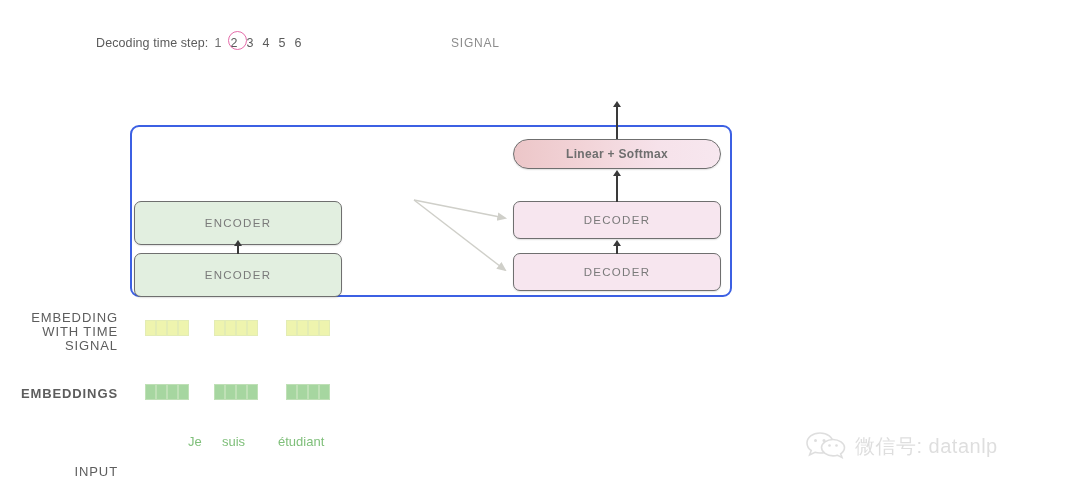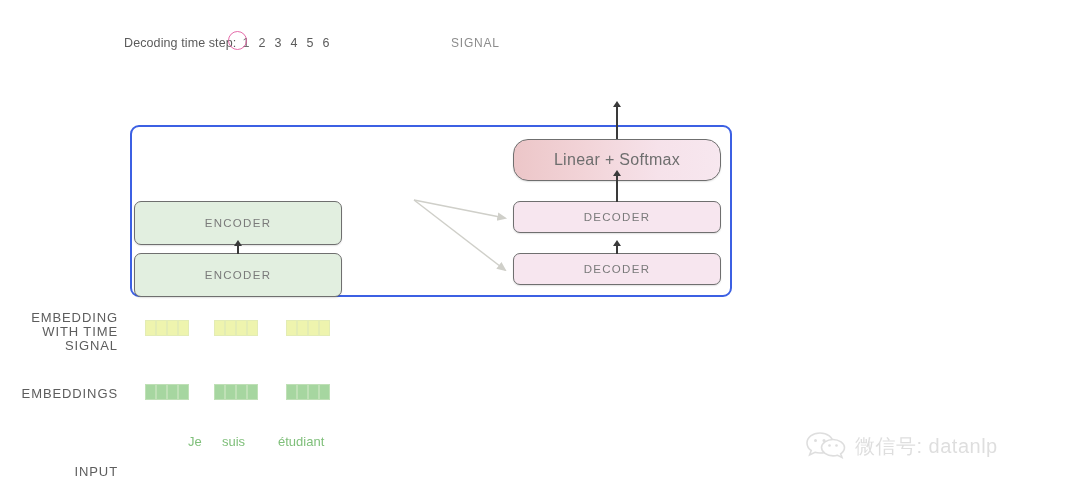--- a/index.html
+++ b/index.html
@@ -15,21 +15,21 @@
     position: relative;
     width: 1080px;
     height: 499px;
     background: #ffffff;
     overflow: hidden;
   }
 
   
   #timestep-row {
     position: absolute;
-    left: 124px;
+    left: 96px;
     top: 33px;
     display: flex;
     align-items: center;
     height: 20px;
     white-space: nowrap;
   }
   #timestep-label {
     font-size: 12.5px;
     color: #5b5b5b;
     letter-spacing: 0.1px;
@@ -102,42 +102,43 @@
     width: 208px;
     height: 44px;
   }
   #encoder-top  { top: 201px; }
   #encoder-bot  { top: 253px; }
 
   .decoder {
     background: #f7e6ef;
     left: 513px;
     width: 208px;
-    height: 32px;
+    height: 38px;
   }
   #decoder-top  { top: 201px; }
   #decoder-bot  { top: 253px; }
 
   #linear-softmax {
     position: absolute;
     left: 513px;
     top: 139px;
     width: 208px;
-    height: 42px;
+    height: 30px;
     box-sizing: border-box;
     border: 1.6px solid #6f6f6f;
     border-radius: 15px;
     background: linear-gradient(90deg, #ecc6c8 0%, #f2d4d8 35%, #f6e2ea 70%, #f7e7ef 100%);
     display: flex;
     align-items: center;
     justify-content: center;
-    font-size: 16px;
+    font-size: 12px;
     color: #6e6e6e;
     letter-spacing: 0.3px;
     box-shadow: 0 1px 1.5px rgba(0,0,0,0.12);
+    font-weight: bold;
   }
 
   
   .v-arrow {
     position: absolute;
     width: 10px;
   }
   .v-arrow .shaft {
     position: absolute;
     left: 4px;
@@ -172,21 +173,21 @@
   
   .row-label {
     position: absolute;
     text-align: right;
     font-size: 13px;
     letter-spacing: 0.9px;
     color: #5d5d5d;
     line-height: 14px;
   }
   #label-embedding-time { left: 18px; top: 311px; width: 100px; }
-  #label-embeddings     { left: 18px; top: 387px; width: 100px; }
+  #label-embeddings     { left: 18px; top: 387px; width: 100px; font-weight: bold; }
   #label-input          { left: 18px; top: 438px; width: 100px; margin-top: 27px; }
 
   
   .cellgroup {
     position: absolute;
     display: flex;
     height: 16px;
   }
   .cellgroup .cell {
     width: 11px;

